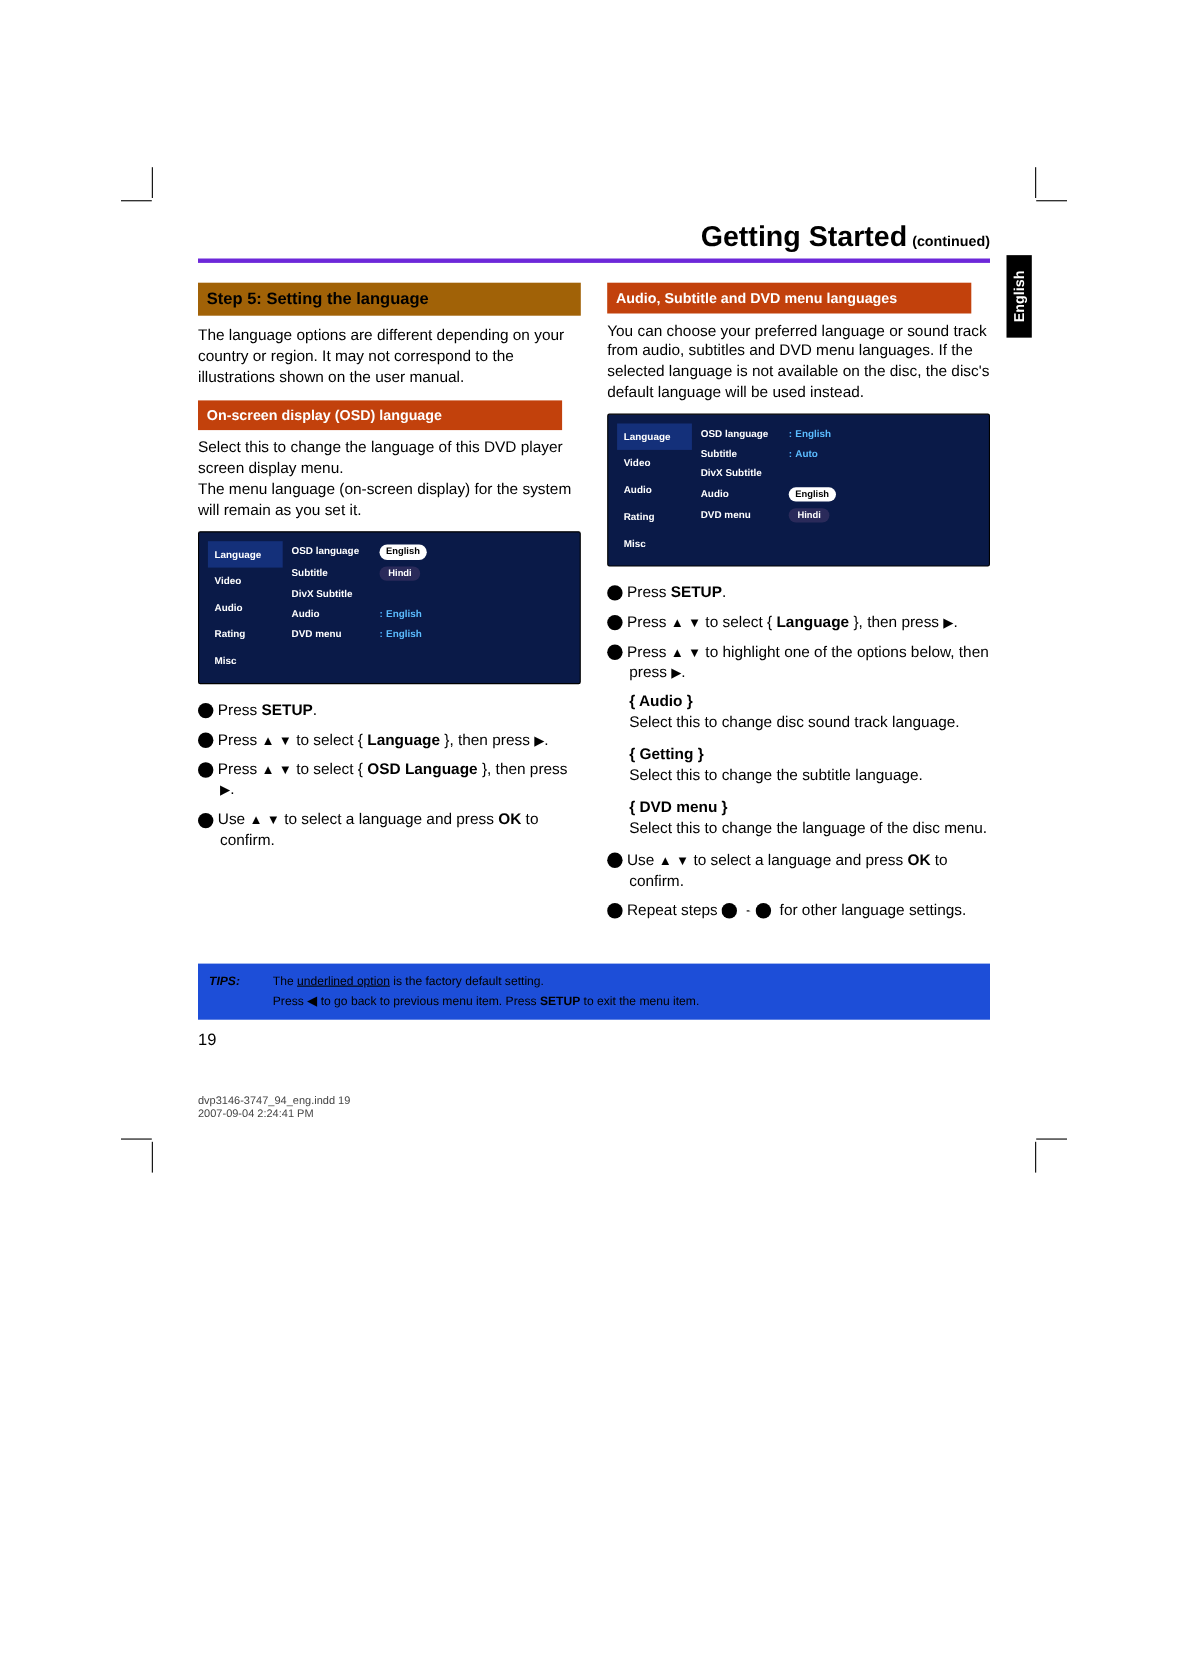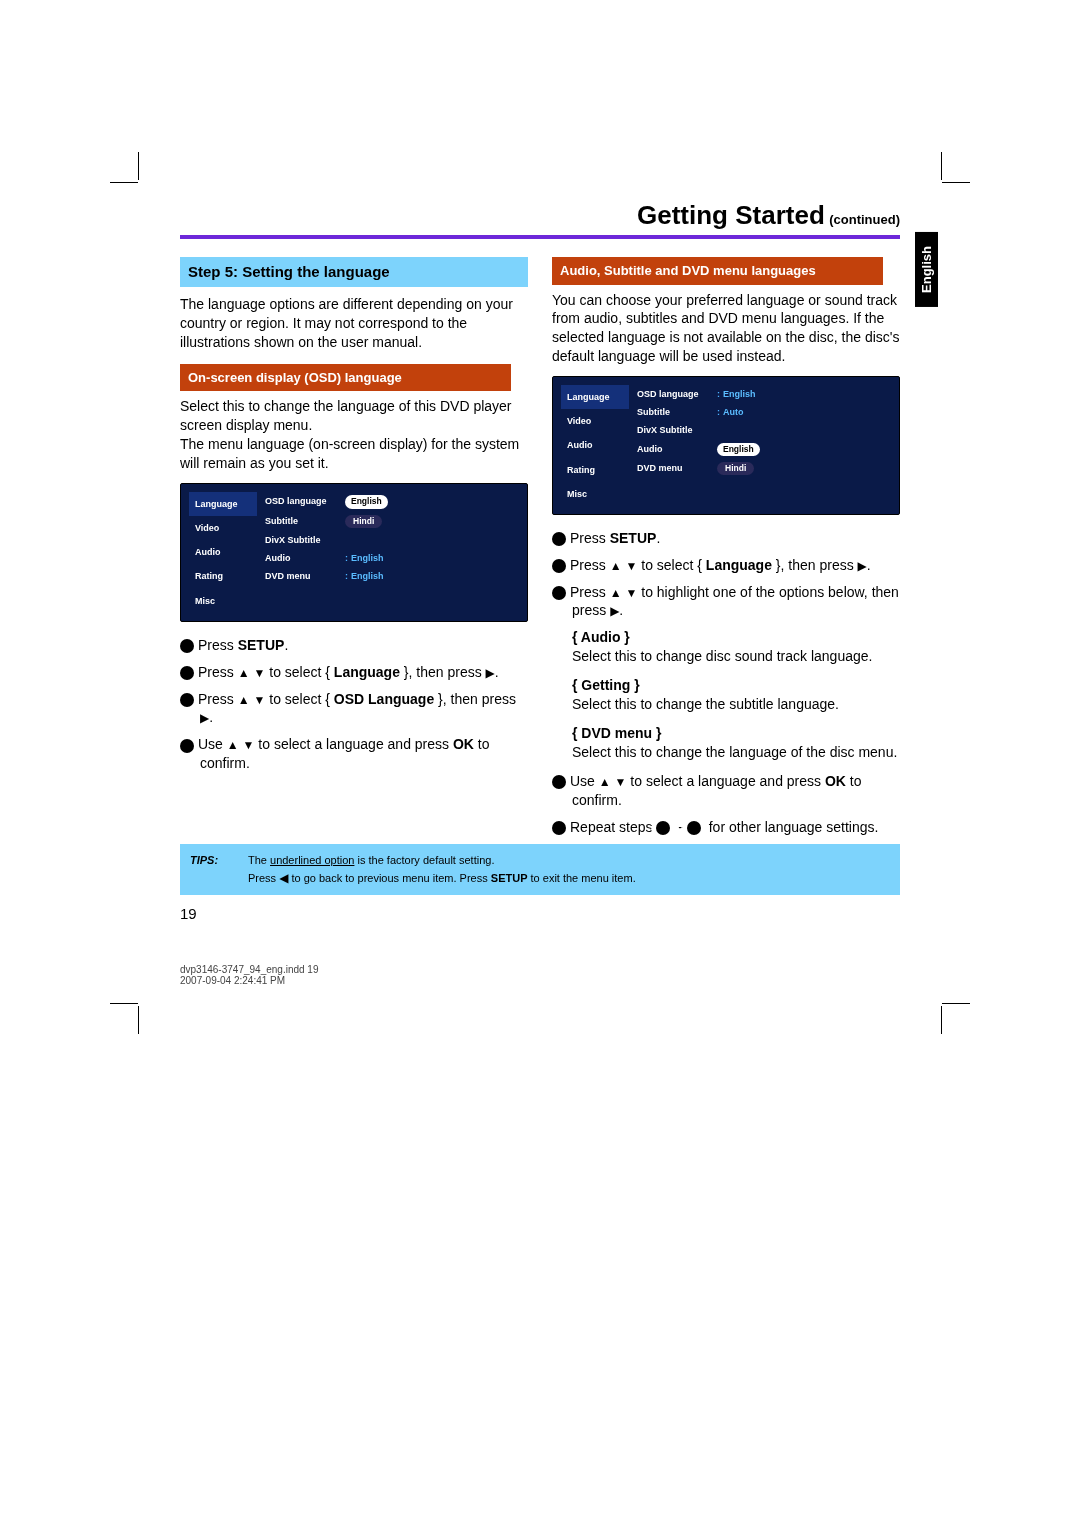--- a/index.html
+++ b/index.html
@@ -38,21 +38,21 @@
   .cols {
     display: flex;
     gap: 24px;
   }
   .col {
     flex:1;
     font-size: 14px;
     line-height: 1.35;
   }
   .step-heading {
-    background:#7dd3fc;
+    background:#a16207;
     font-weight:bold;
     padding:5px 8px;
     font-size:15px;
     margin-bottom:8px;
   }
   .sub-heading {
     background:#c2410c;
     color:#fff;
     font-weight:bold;
     padding:5px 8px;
@@ -112,23 +112,24 @@
     top:32px;
     background:#000;
     color:#fff;
     writing-mode:vertical-rl;
     transform:rotate(180deg);
     padding:14px 4px;
     font-size:13px;
     font-weight:bold;
   }
   .tips-box {
-    background:#7dd3fc;
+    background:#1d4ed8;
     font-size:11px;
     padding:8px 10px;
+    margin-top:32px;
     line-height:1.5;
     display:flex;
   }
   .tips-label { font-style:italic; font-weight:bold; width:58px;}
   .page-num {
     text-align:left;
     font-size:15px;
     margin-top:10px;
   }
   .footer-meta {

